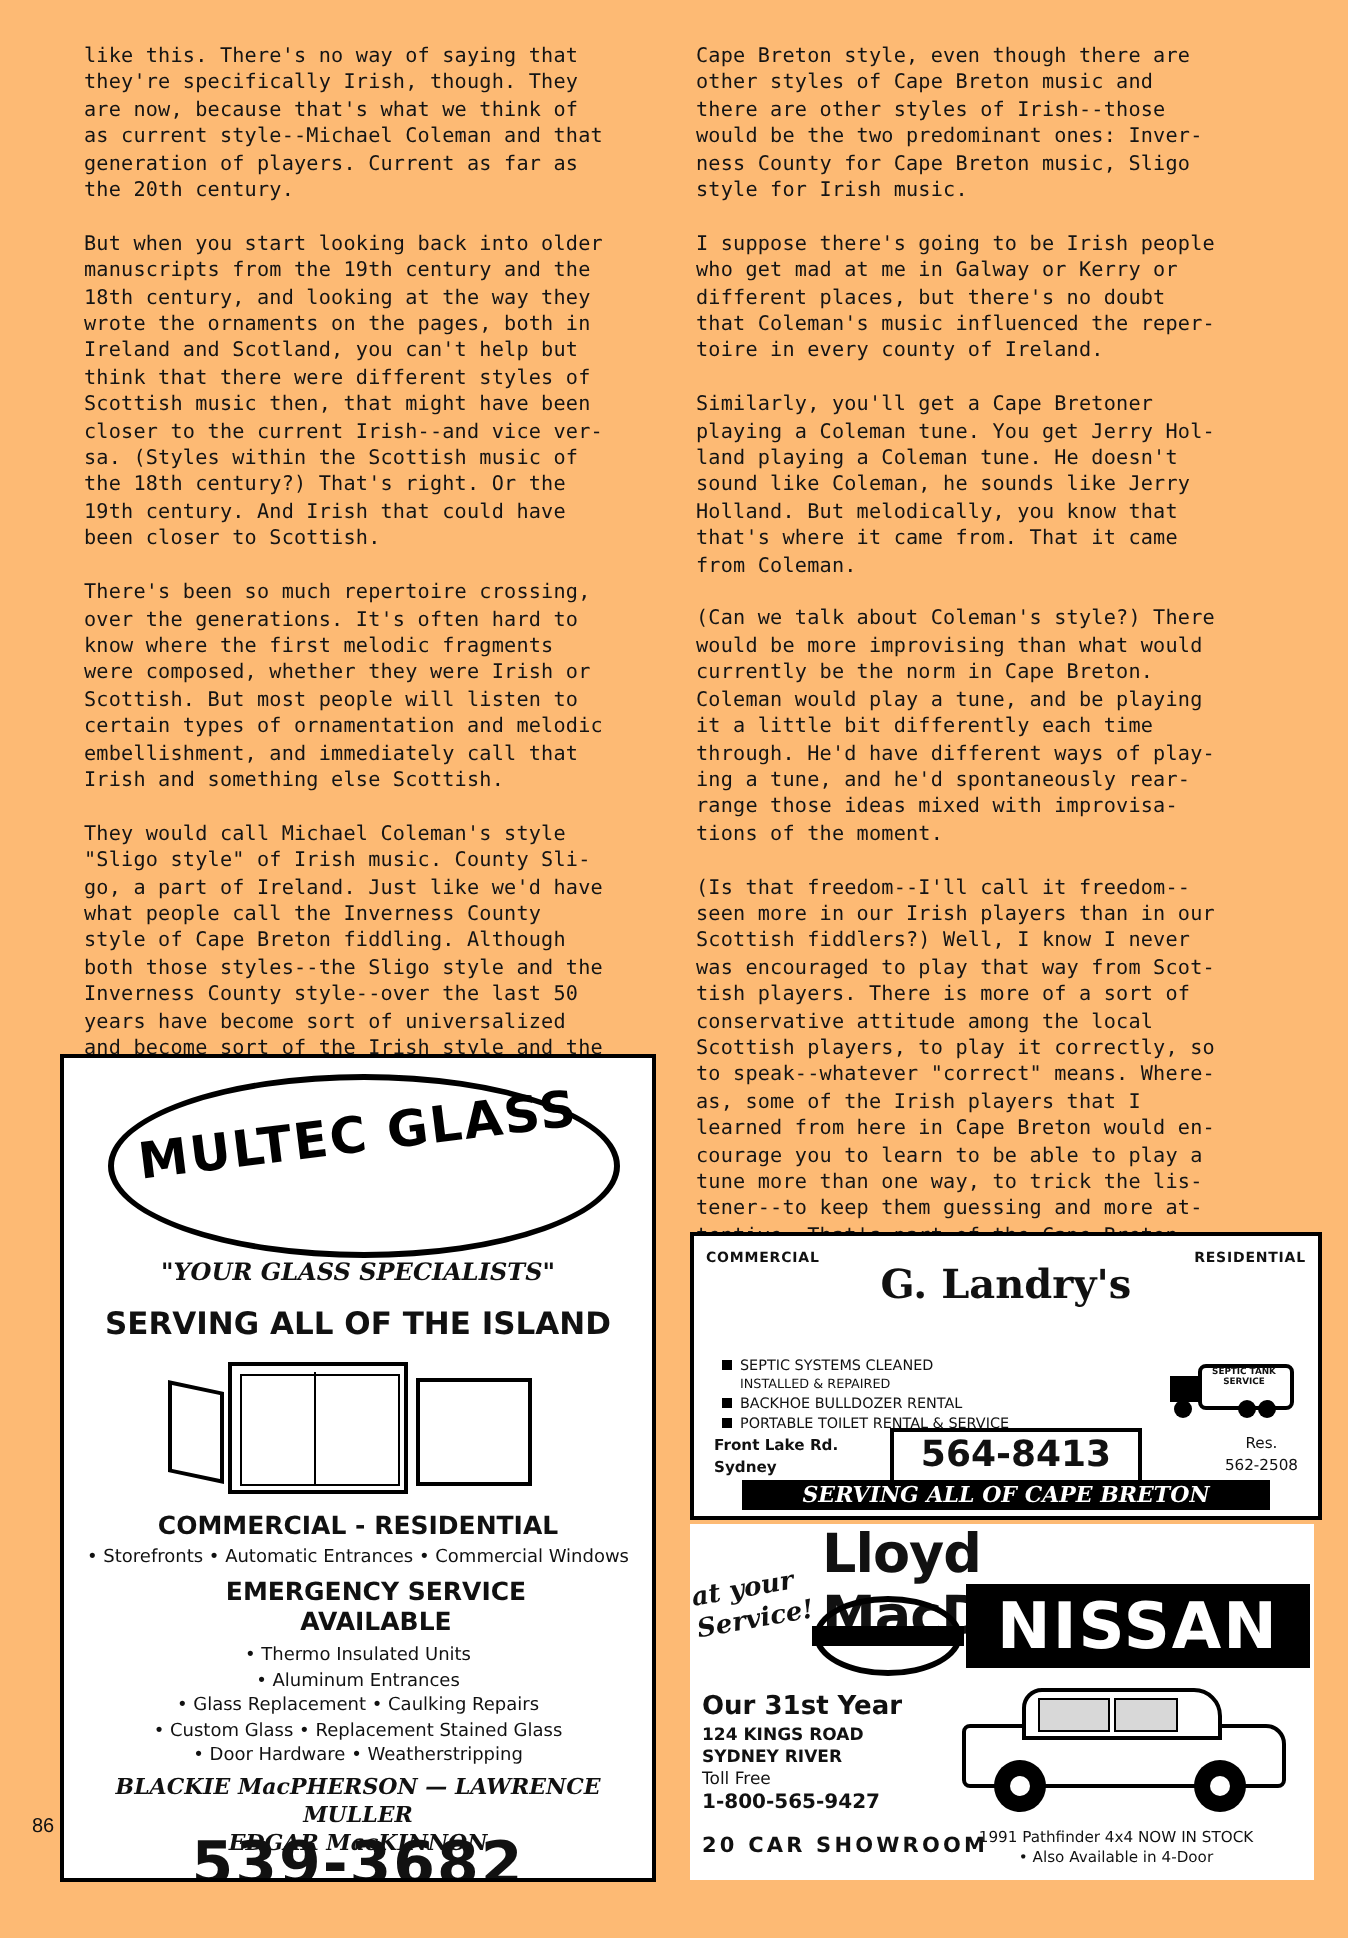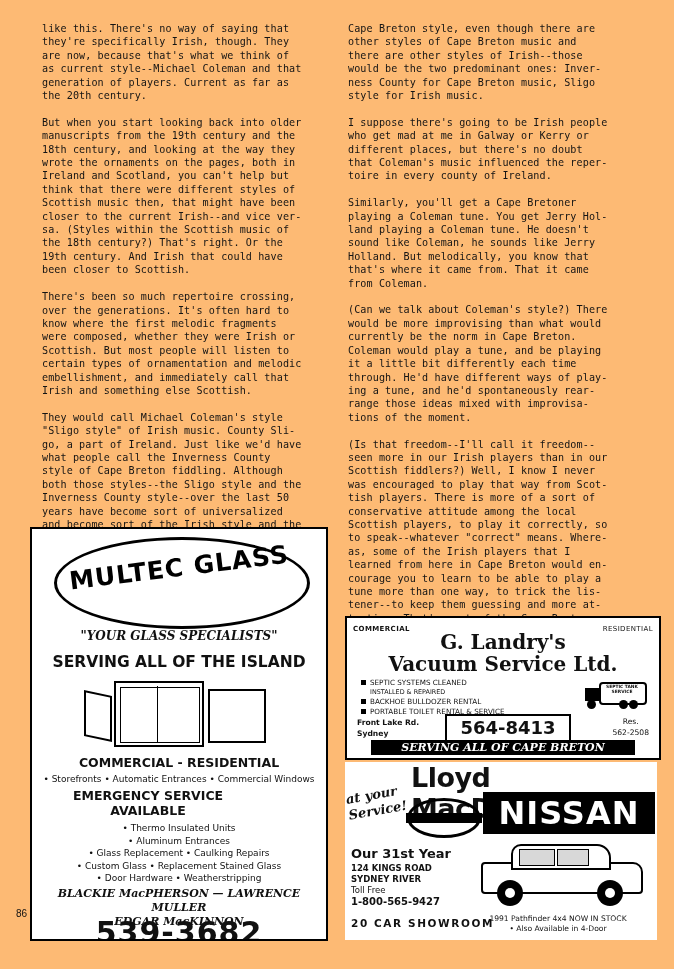--- a/index.html
+++ b/index.html
@@ -159,20 +159,21 @@
   }
   .multec-emerg {
     position: absolute;
     left: 0; top: 259px;
     width: 232px;
     text-align: center;
     font-family: "DejaVu Sans", sans-serif;
     font-weight: bold;
     font-size: 12.5px;
     line-height: 15px;
+    padding-left: 40px;
   }
   .multec-list {
     position: absolute;
     left: 0; top: 293px;
     width: 294px;
     text-align: center;
     font-family: "DejaVu Sans", sans-serif;
     font-size: 9px;
     line-height: 12.5px;
   }
@@ -214,21 +215,21 @@
     font-family: "DejaVu Sans", sans-serif;
     font-size: 7px;
     font-weight: bold;
     letter-spacing: 0.4px;
   }
   .landry-res {
     position: absolute;
     right: 6px; top: 7px;
     font-family: "DejaVu Sans", sans-serif;
     font-size: 7px;
-    font-weight: normal;
+    font-weight: bold;
     letter-spacing: 0.4px;
   }
   .landry-name {
     position: absolute;
     left: 0; top: 12px;
     width: 312px;
     text-align: center;
     font-family: "DejaVu Serif", serif;
     font-weight: bold;
     font-size: 20px;
@@ -611,21 +612,20 @@
     <div class="multec-names" style="white-space:pre-line;">BLACKIE MacPHERSON — LAWRENCE MULLER
 EDGAR MacKINNON</div>
     <div class="multec-phone">539-3682</div>
 
   </div>
 
   <div class="ad-landry">
     <div class="landry-comm">COMMERCIAL</div>
     <div class="landry-res">RESIDENTIAL</div>
     <div class="landry-name">G. Landry's</div>
-    <div class="landry-name2">Vacuum Service Ltd.</div>
 
     <div class="landry-services">
       <div><span class="sq"></span><span>SEPTIC SYSTEMS CLEANED</span></div>
       <div class="indent">INSTALLED &amp; REPAIRED</div>
       <div><span class="sq"></span><span>BACKHOE BULLDOZER RENTAL</span></div>
       <div><span class="sq"></span><span>PORTABLE TOILET RENTAL &amp; SERVICE</span></div>
     </div>
 
     <div class="landry-truck">
       <div class="cab"></div>

